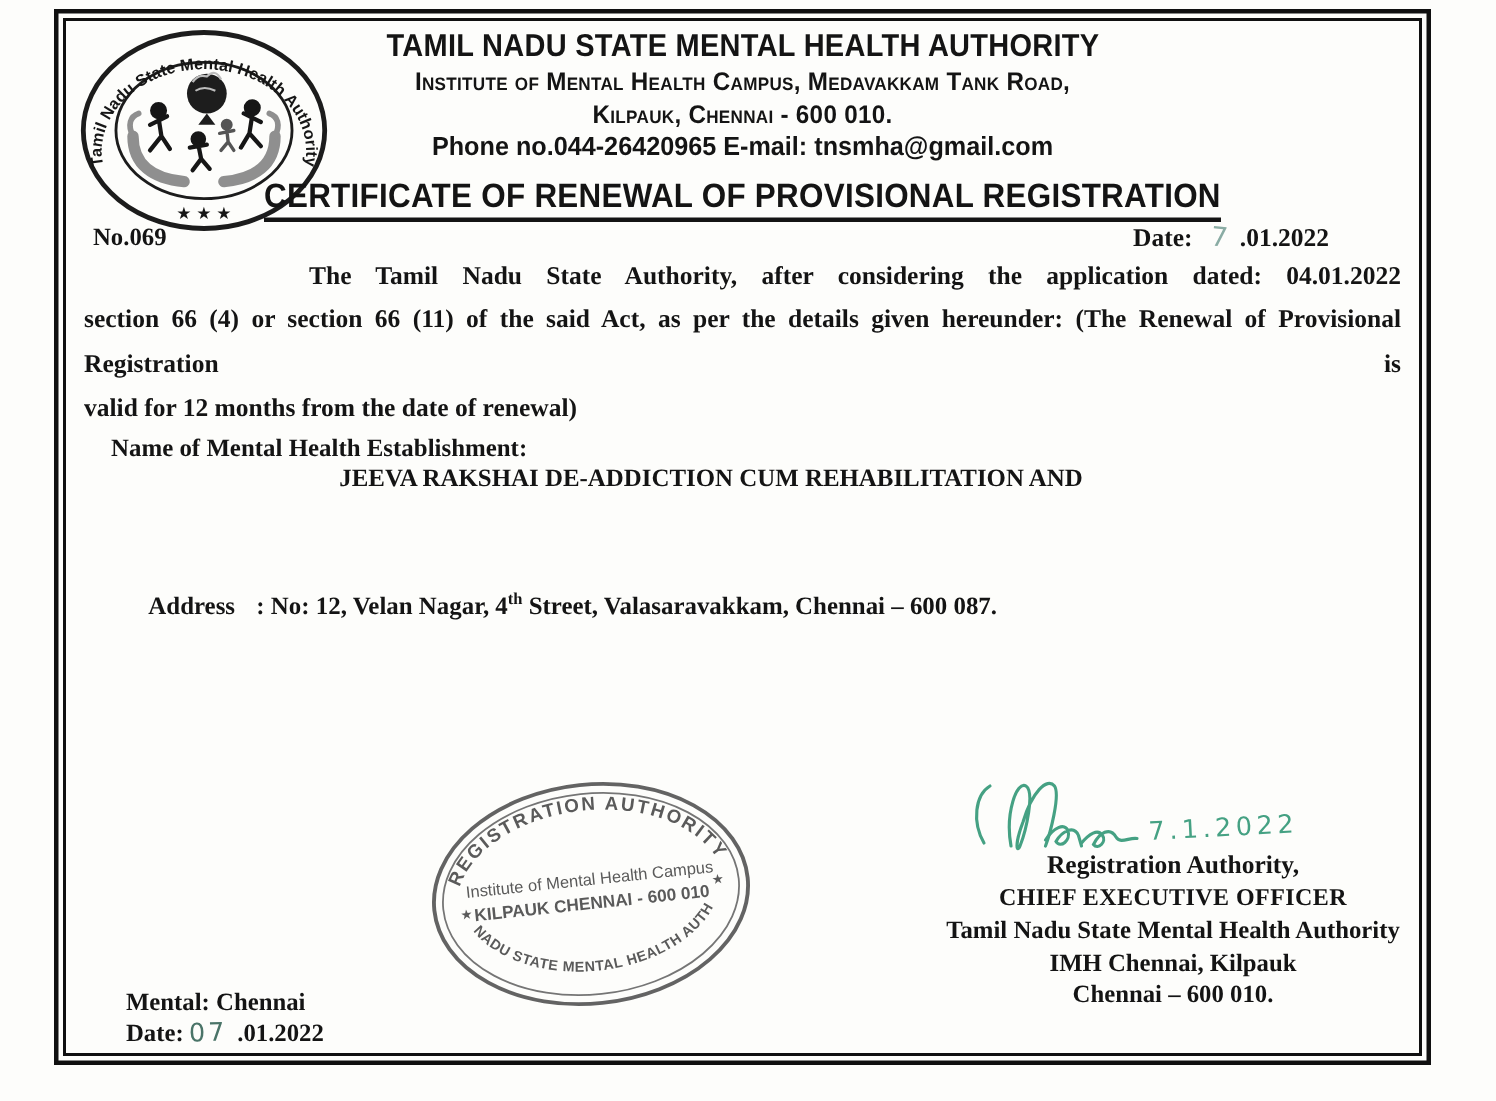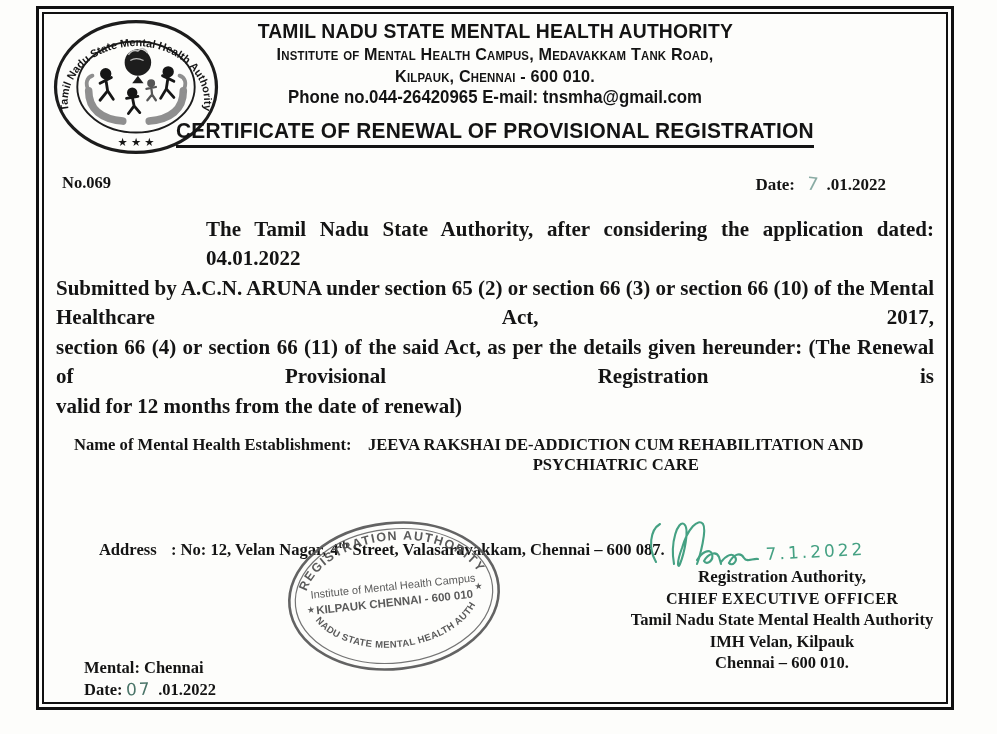--- a/index.html
+++ b/index.html
@@ -40,37 +40,37 @@
 
   
   .title-row{text-align:center;margin-top:9px;}
   .title{
     font-family:"Liberation Sans", sans-serif;font-weight:700;font-size:22.5px;
     display:inline-block;transform:scaleX(.93);transform-origin:center;
     border-bottom:3.5px solid #141414;padding-bottom:1px;letter-spacing:.2px;
   }
 
   
-  .meta-row{display:flex;justify-content:space-between;margin-top:25px;padding:0 6px 0 6px;}
+  .meta-row{display:flex;justify-content:space-between;margin-top:0;padding:0 6px 0 6px;}
   .no{font-weight:700;font-size:16.5px;}
   .date-top{font-weight:700;font-size:17px;padding-right:42px;}
   .hand{font-family:"DejaVu Sans", sans-serif;font-weight:400;}
   .hand-top{color:#8aaca4;font-size:18px;display:inline-block;transform:rotate(6deg);padding:0 8px 0 12px;}
 
   
-  .para{margin-top:20px;font-weight:700;font-size:21px;}
+  .para{margin-top:0;font-weight:700;font-size:17px;}
   .para .pline{line-height:29.5px;text-align:justify;text-align-last:justify;}
   .para .pline.first{padding-left:150px;}
   .para .pline.last{text-align-last:left;}
 
   
   .field{font-weight:700;font-size:16.6px;padding-left:18px;}
   .applicant{margin-top:23px;}
   .applicant .flabel{display:inline-block;width:150px;}
-  .establishment{margin-top:14px;display:flex;padding-right:60px;}
+  .establishment{margin-top:2px;display:flex;padding-right:60px;flex-direction:column;}
   .establishment .flabel{white-space:nowrap;margin-right:6px;}
   .establishment .fvalue{text-align:center;flex:1;}
   .address{margin-top:31px;white-space:pre-wrap;}
   .address .flabel{display:inline-block;width:72px;margin-top:14px;}
   .address sup{font-size:11px;}
 
   
   .stamp{position:absolute;left:232px;top:498px;width:236px;height:168px;opacity:.92;}
 
   
@@ -147,31 +147,29 @@
       <span class="title">CERTIFICATE OF RENEWAL OF PROVISIONAL REGISTRATION</span>
     </div>
 
     <div class="meta-row">
       <span class="no">No.069</span>
       <span class="date-top"><span>Date:</span><span class="hand hand-top">7</span><span>.01.2022</span></span>
     </div>
 
     <div class="para">
       <div class="pline first">The Tamil Nadu State Authority, after  considering the application dated: 04.01.2022</div>
-      <div class="pline">Submitted by A.C.N. ARUNA under section 65 (2) or section 66 (3) or section 66 (10) of the Mental Healthcare Act, 2017,</div>
       <div class="pline">section 66 (4) or section 66 (11) of the said Act,  as per the details given hereunder: (The Renewal of Provisional Registration is</div>
       <div class="pline last">valid for 12 months from the date of renewal)</div>
     </div>
 
 
     <div class="field establishment">
       <span class="flabel">Name of Mental Health Establishment:</span>
       <span class="fvalue">
         <span>JEEVA RAKSHAI DE-ADDICTION CUM REHABILITATION AND</span><br>
-        <span>PSYCHIATRIC CARE</span>
       </span>
     </div>
 
     <div class="field address">
       <span class="flabel">Address</span><span>: No: 12, Velan Nagar, 4</span><sup>th</sup><span> Street, Valasaravakkam, Chennai – 600 087.</span>
     </div>
 
     <svg class="stamp" viewBox="-118 -84 236 168">
       <g transform="rotate(-6)">
         <ellipse cx="0" cy="0" rx="105" ry="73" fill="none" stroke="#575757" stroke-width="2.6"></ellipse>
@@ -200,21 +198,21 @@
         <path d="M 57 46 C 62 38 70 34 72 40 C 74 46 67 52 64 47 C 68 40 76 36 79 43 L 81 50"></path>
         <path d="M 81 48 C 86 42 92 38 95 43 C 98 47 92 53 89 49 C 93 41 100 37 104 44 C 107 49 113 44 118 45"></path>
       </g>
       <text x="126" y="46" font-size="17" fill="#45a183" font-family="DejaVu Sans, sans-serif" letter-spacing="3" transform="rotate(-3 126 46)">7.1.2022</text>
     </svg>
 
     <div class="sig-block">
       <div class="sb0">Registration Authority,</div>
       <div class="sb1">CHIEF EXECUTIVE OFFICER</div>
       <div>Tamil Nadu State Mental Health Authority</div>
-      <div>IMH Velan, Kilpauk</div>
+      <div>IMH Chennai, Kilpauk</div>
       <div>Chennai – 600 010.</div>
     </div>
 
     <div class="footer">
       <div><span>Mental:</span> <span>Chennai</span></div>
       <div><span>Date:</span><span class="hand hand-bottom">07</span><span>.01.2022</span></div>
     </div>
 
   </div>
  </div>

